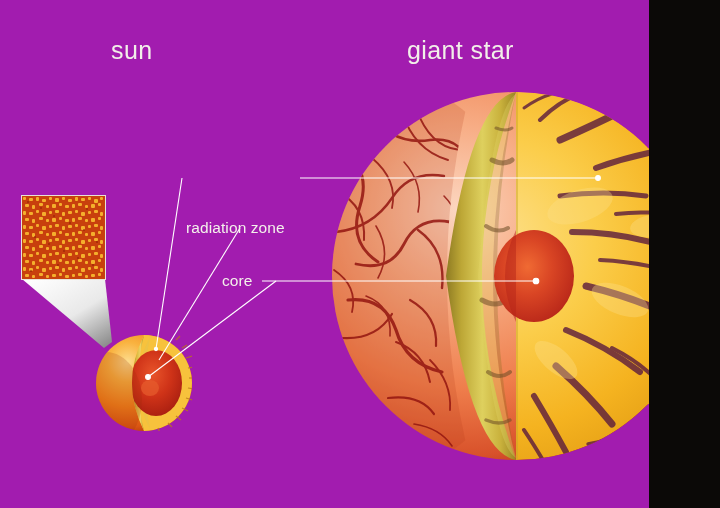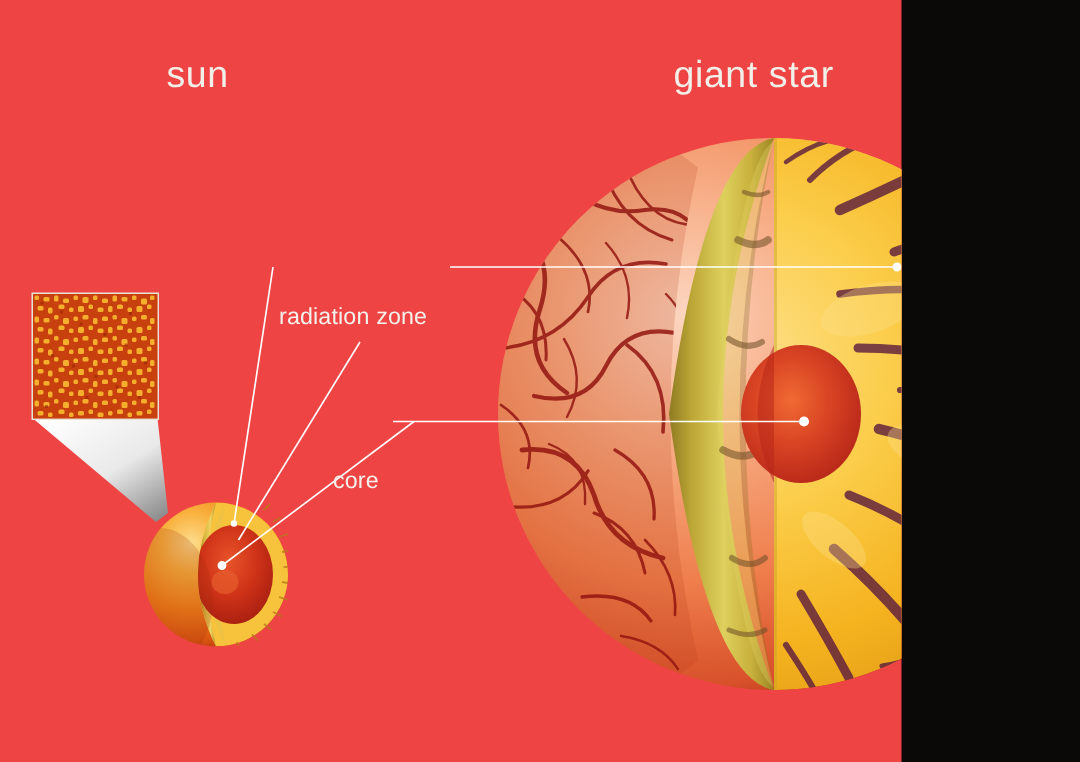--- a/index.html
+++ b/index.html
@@ -1,19 +1,19 @@
 <!DOCTYPE html>
 <html><head>
 <meta charset="utf-8">
 <style>
   html,body{margin:0;padding:0;background:#0b0907;}
   #stage{
     position:relative;
-    width:601px;height:508px;
-    background:#ef4444;
+    width:649px;height:508px;
+    background:#a21caf;
     overflow:hidden;
     font-family:"Liberation Sans", sans-serif;
   }
   .ttl{
     position:absolute;
     color:#f2efe9;
     font-size:25px;
     font-weight:400;
     letter-spacing:.4px;
     white-space:nowrap;
@@ -426,18 +426,18 @@
           <rect x="70" y="68" width="2" height="2"></rect>
         <rect x="8" y="74" width="2" height="2"></rect>
           <rect x="35" y="68" width="2" height="2"></rect>
         <rect x="64" y="12" width="2" height="2"></rect>
           <rect x="74" y="45" width="2" height="2"></rect>
       </g>
     </svg>
   </div>
 
   <div class="ttl" style="left:111px;top:36px;">sun</div>
-  <div class="ttl" style="left:449px;top:36px;">giant star</div>
-
-  <div class="lbl" style="left:186px;top:203px;">radiation zone</div>
-  <div class="lbl" style="left:222px;top:272px;margin-top:40px;">core</div>
+  <div class="ttl" style="left:407px;top:36px;">giant star</div>
+
+  <div class="lbl" style="left:186px;top:219px;">radiation zone</div>
+  <div class="lbl" style="left:222px;top:272px;">core</div>
 
 </div>
 
 </body></html>

